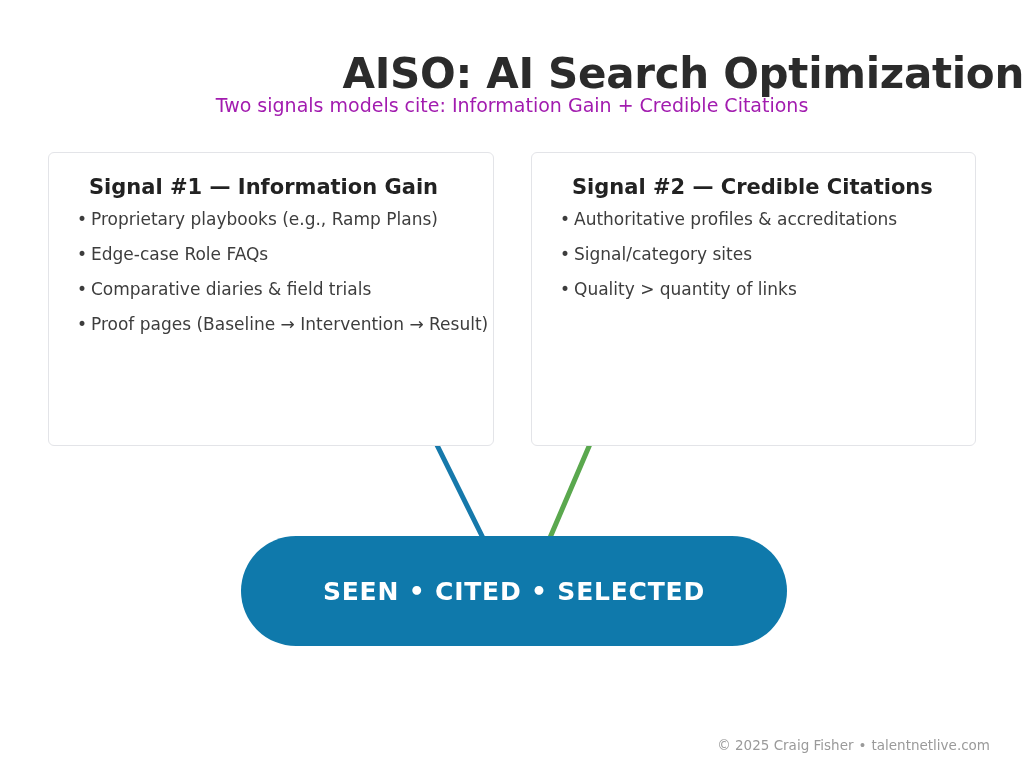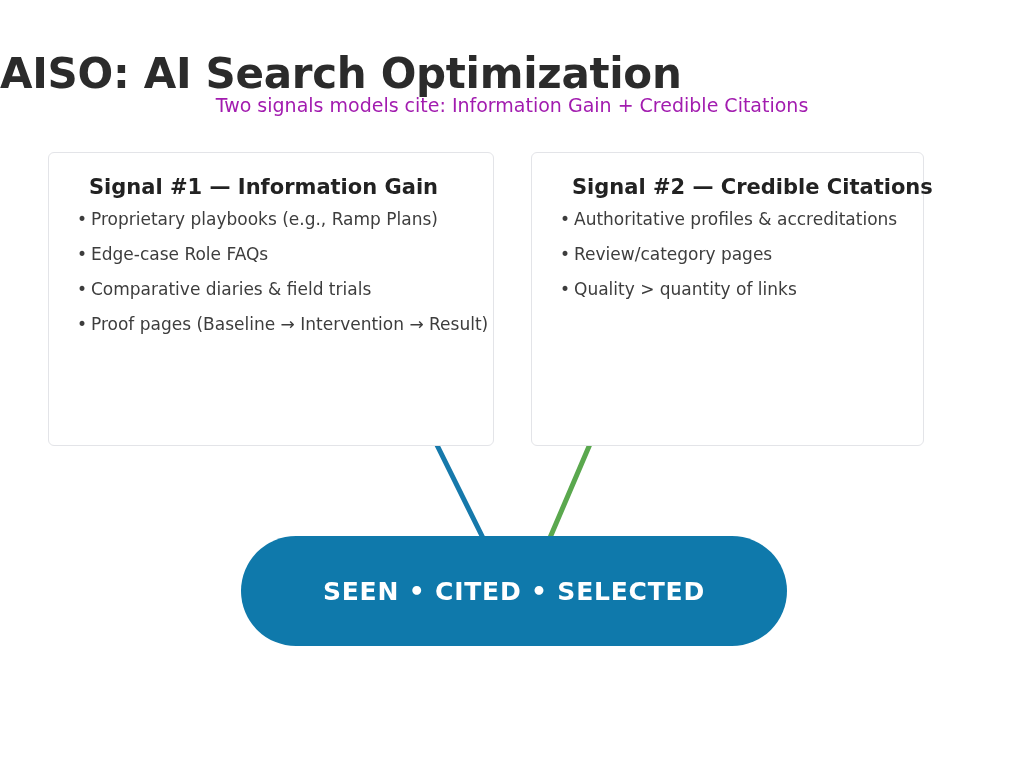--- a/index.html
+++ b/index.html
@@ -19,21 +19,21 @@
     background: #ffffff;
     overflow: hidden;
   }
 
   
   .title {
     position: absolute;
     left: 0;
     top: 52px;
     width: 1024px;
-    text-align: left;
+    text-align: right;
     font-size: 42px;
     font-weight: bold;
     letter-spacing: -0.3px;
     color: #2b2b2b;
     line-height: 1.05;
   }
   .subtitle {
     position: absolute;
     left: 0;
     top: 94px;
@@ -49,21 +49,21 @@
   .card {
     position: absolute;
     top: 152px;
     height: 294px;
     background: #ffffff;
     border: 1.5px solid #e3e4e8;
     border-radius: 6px;
     box-sizing: border-box;
   }
   .card-left  { left: 48px;  width: 446px; }
-  .card-right { left: 531px; width: 393px; }
+  .card-right { left: 531px; width: 445px; }
 
   .card-inner {
     position: absolute;
     left: 0;
     top: 0;
     width: 100%;
     height: 100%;
     
     overflow: visible;
   }
@@ -172,24 +172,27 @@
         <li><span class="bdot">•</span><span>Proof pages (Baseline → Intervention → Result)</span></li>
       </ul>
     </div>
   </div>
 
   <div class="card card-right">
     <div class="card-inner">
       <div class="card-heading">Signal #2 — Credible Citations</div>
       <ul class="bullets">
         <li><span class="bdot">•</span><span>Authoritative profiles &amp; accreditations</span></li>
-        <li><span class="bdot">•</span><span>Review/category pages</span></li>
+        <li><span class="bdot">•</span><span>Signal/category sites</span></li>
         <li><span class="bdot">•</span><span>Quality &gt; quantity of links</span></li>
       </ul>
     </div>
   </div>
 
   <div class="pill" style="background: rgb(15, 121, 171);">
     <div class="pill-label">SEEN • CITED • SELECTED</div>
   </div>
 
+  <div class="footer">
+    <span>© 2025 Craig Fisher</span><span class="fsep">•</span><span>talentnetlive.com</span>
+  </div>
 
 </div>
 
 </body></html>

